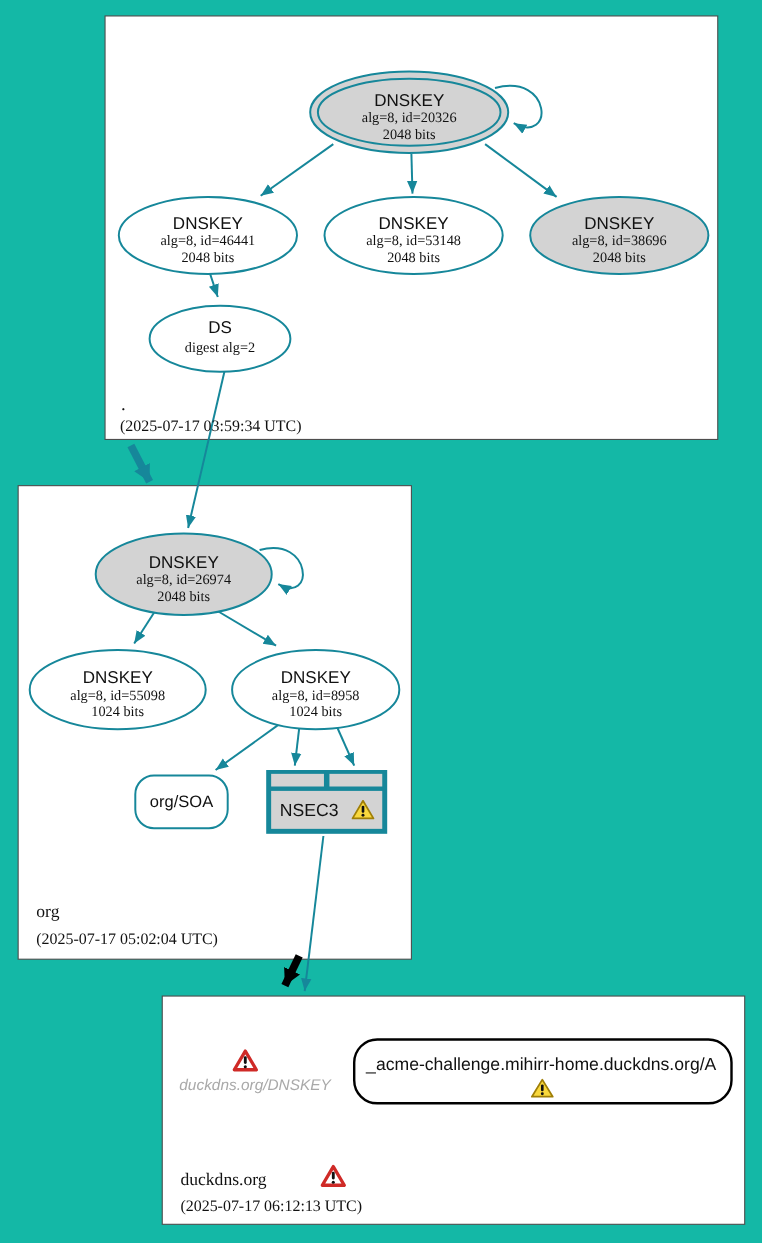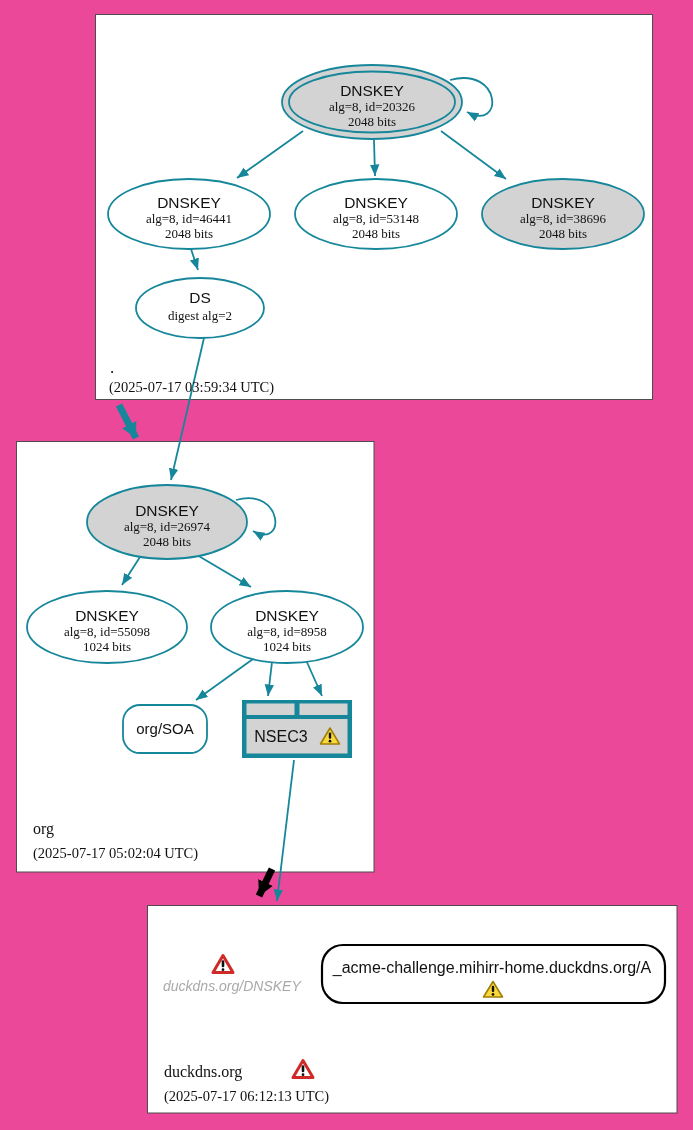--- a/index.html
+++ b/index.html
@@ -1,16 +1,16 @@
 <!DOCTYPE html>
 <html><head>
 <meta charset="utf-8">
 <style>
   html,body{margin:0;padding:0;background:#fff;}
-  .stage{position:relative;width:693px;height:1130px;background:#ec4899;overflow:hidden;text-align:right;}
+  .stage{position:relative;width:693px;height:1130px;background:#14b8a6;overflow:hidden;text-align:right;}
   svg{position:absolute;top:0;left:0;}
   text{user-select:none;}
   .t-title{font-family:"Liberation Sans",sans-serif;font-size:15.5px;fill:#111;}
   .t-detail{font-family:"Liberation Serif",serif;font-size:13px;fill:#111;}
   .t-zone{font-family:"Liberation Serif",serif;font-size:16px;fill:#111;}
   .t-stamp{font-family:"Liberation Serif",serif;font-size:14.5px;fill:#111;}
   .t-node{font-family:"Liberation Sans",sans-serif;font-size:15px;fill:#111;}
   .t-nsec{font-family:"Liberation Sans",sans-serif;font-size:16px;fill:#111;}
   .t-acme{font-family:"Liberation Sans",sans-serif;font-size:16px;fill:#111;}
   .t-missing{font-family:"Liberation Sans",sans-serif;font-size:14px;font-style:italic;fill:#a9a9a9;}

